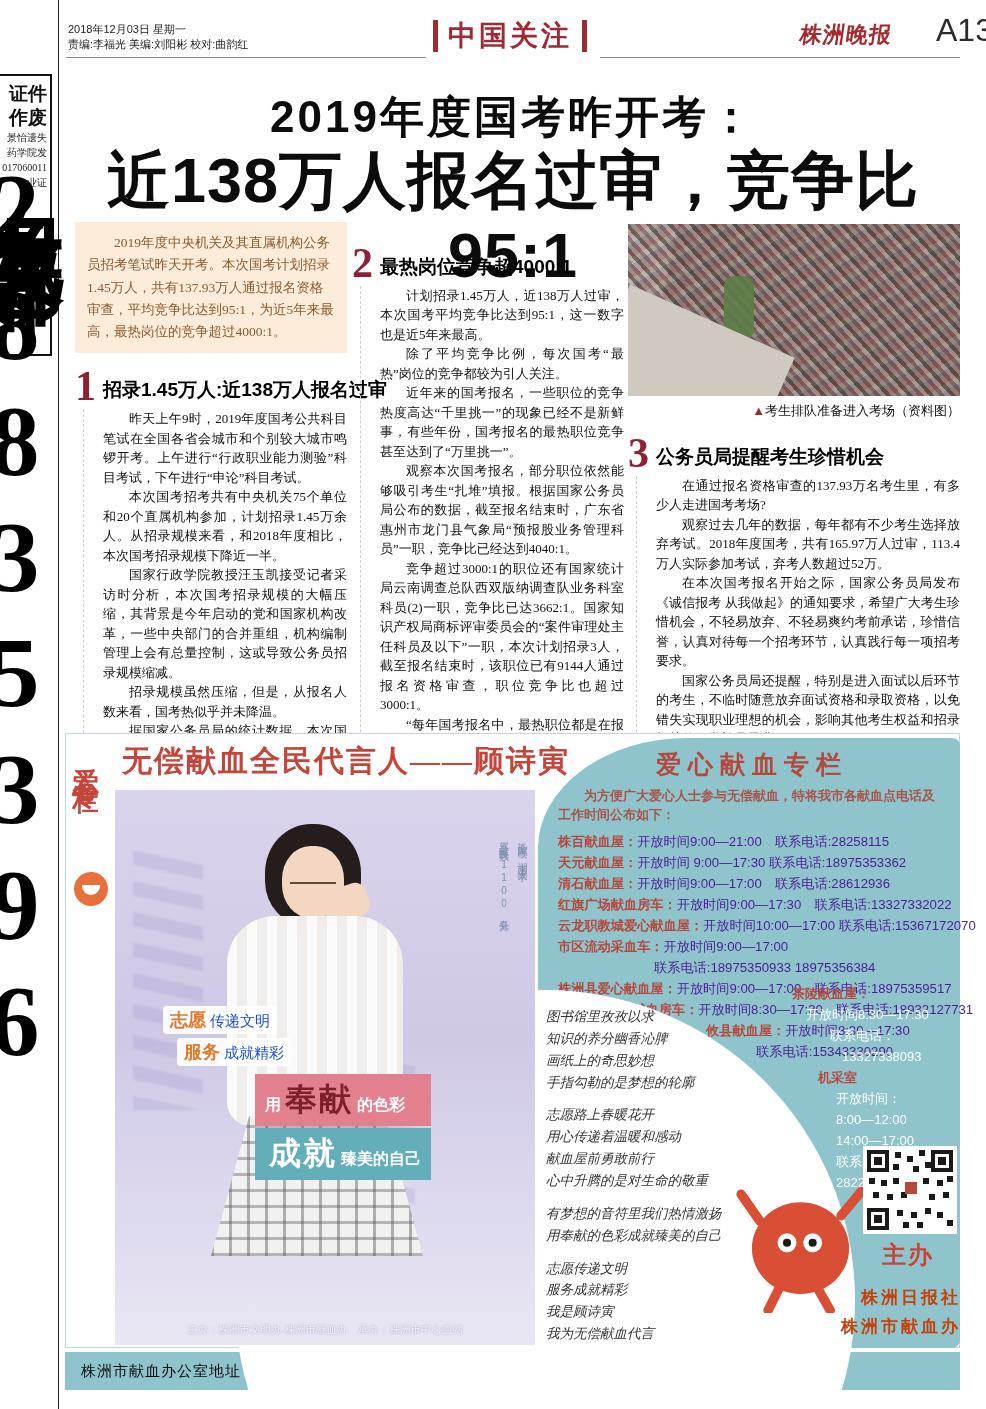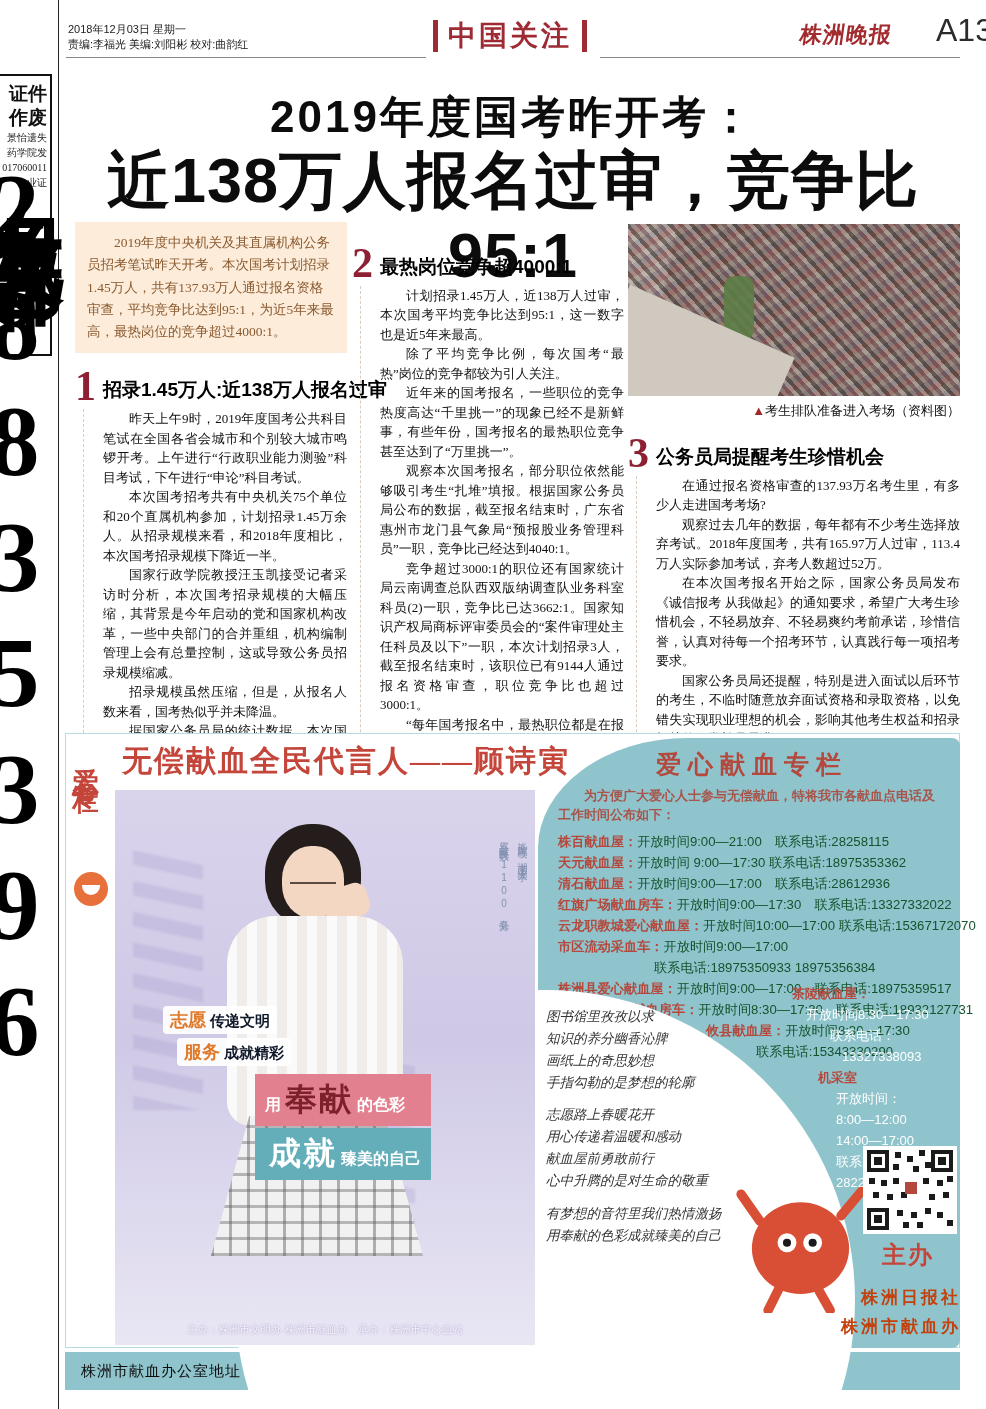--- a/index.html
+++ b/index.html
@@ -59,21 +59,21 @@
   .blood-title{position:absolute;left:122px;top:743px;font:900 30px/1.2 "Liberation Serif",serif;color:#c4453a;letter-spacing:2px;z-index:4;}
   
   .panel{position:absolute;left:538px;top:738px;width:422px;height:610px;background:#8fc4cd;
          border-radius:150px 8px 8px 8px / 110px 8px 8px 8px;z-index:1;box-sizing:border-box;
          padding:8px 14px 0 20px;font-family:"Liberation Sans",sans-serif;}
   .panel-title{text-align:center;font-size:25px;font-weight:900;color:#b5483c;letter-spacing:7px;margin:2px 0 6px 0;}
   .panel-intro{color:#a8544a;font-weight:700;font-size:13px;line-height:1.45;text-indent:2em;margin:0 0 6px 0;}
   .stations{font-size:13.2px;line-height:21px;}
   .st{white-space:nowrap;}
   .st .nm{color:#b5483c;font-weight:700;}
-  .st .inf{color:#14532d;}
+  .st .inf{color:#4c1d95;}
   .st:nth-child(7){padding-left:96px;}
   .st:nth-child(9){padding-left:48px;}
   .st:nth-child(10){padding-left:148px;}
   .st:nth-child(11){padding-left:198px;}
   .poem-bg{position:absolute;left:235px;top:990px;width:620px;height:620px;border-radius:50%;background:#fff;z-index:2;}
   .rightcol{position:absolute;left:792px;top:983px;width:168px;z-index:4;
             font:13px/21px "Liberation Sans",sans-serif;color:#fff;}
   .rc{white-space:nowrap;}
   .rc.red{color:#b5483c;font-weight:700;}
   .rc:nth-child(2){padding-left:14px;}
@@ -96,21 +96,21 @@
   .hands{position:absolute;left:208px;top:96px;width:46px;height:34px;background:#f3d7c3;border-radius:12px;transform:rotate(-18deg);}
   .sweater{position:absolute;left:112px;top:126px;width:176px;height:210px;background:
       repeating-linear-gradient(90deg,#fbfafa 0 10px,#efecea 10px 20px);border-radius:48px 48px 24px 24px;}
   .skirt{position:absolute;left:96px;top:326px;width:212px;height:140px;background:
       repeating-linear-gradient(90deg,rgba(90,90,95,.45) 0 3px,transparent 3px 18px),
       repeating-linear-gradient(0deg,rgba(90,90,95,.4) 0 3px,transparent 3px 16px),#f2f1f2;
       clip-path:polygon(18% 0,82% 0,100% 100%,0 100%);}
   .chip{position:absolute;background:rgba(255,255,255,.92);border-radius:4px;padding:2px 7px;
         font-family:"Liberation Sans",sans-serif;font-size:15px;white-space:nowrap;}
   .chip .tag{color:#e07a2a;font-weight:900;font-size:18px;margin-right:4px;}
-  .chip .tx{color:#0f172a;font-weight:700;}
+  .chip .tx{color:#1d4ed8;font-weight:400;}
   .chip1{left:48px;top:216px;} .chip2{left:62px;top:248px;}
   .ribbon{position:absolute;left:140px;top:284px;font-family:"Liberation Sans",sans-serif;}
   .rb{display:flex;align-items:baseline;padding:4px 10px;color:#fff;white-space:nowrap;}
   .rb1{background:#e2808f;} .rb2{background:#64aeba;margin-top:2px;width:max-content;}
   .rb .big{font-size:32px;font-weight:900;letter-spacing:2px;margin:0 4px;}
   .rb1 .big{color:#7e1f2c;} .rb2 .big{color:#fff;}
   .rb .sm{font-size:16px;font-weight:700;}
   .vnotes{position:absolute;left:382px;top:44px;display:flex;gap:6px;z-index:4;}
   .vn{writing-mode:vertical-rl;text-orientation:upright;font:10px/1.25 "Liberation Sans",sans-serif;
       color:#8391b0;letter-spacing:2px;max-height:240px;}
@@ -292,20 +292,26 @@
     </div>
     <div class="stanza">
       <div>志愿路上春暖花开</div>
       <div>用心传递着温暖和感动</div>
       <div>献血屋前勇敢前行</div>
       <div>心中升腾的是对生命的敬重</div>
     </div>
     <div class="stanza">
       <div>有梦想的音符里我们热情激扬</div>
       <div>用奉献的色彩成就臻美的自己</div>
+    </div>
+    <div class="stanza">
+      <div>志愿传递文明</div>
+      <div>服务成就精彩</div>
+      <div>我是顾诗寅</div>
+      <div>我为无偿献血代言</div>
     </div>
   </div>
 
   <div class="qr">
     <svg width="86" height="80" viewBox="0 0 86 80">
       <rect x="0" y="0" width="22" height="22" fill="#1a1a1a"></rect>
         <rect x="4" y="4" width="14" height="14" fill="#fff"></rect>
         <rect x="7" y="7" width="8" height="8" fill="#1a1a1a"></rect>
       <rect x="64" y="0" width="22" height="22" fill="#1a1a1a"></rect>
         <rect x="68" y="4" width="14" height="14" fill="#fff"></rect>

